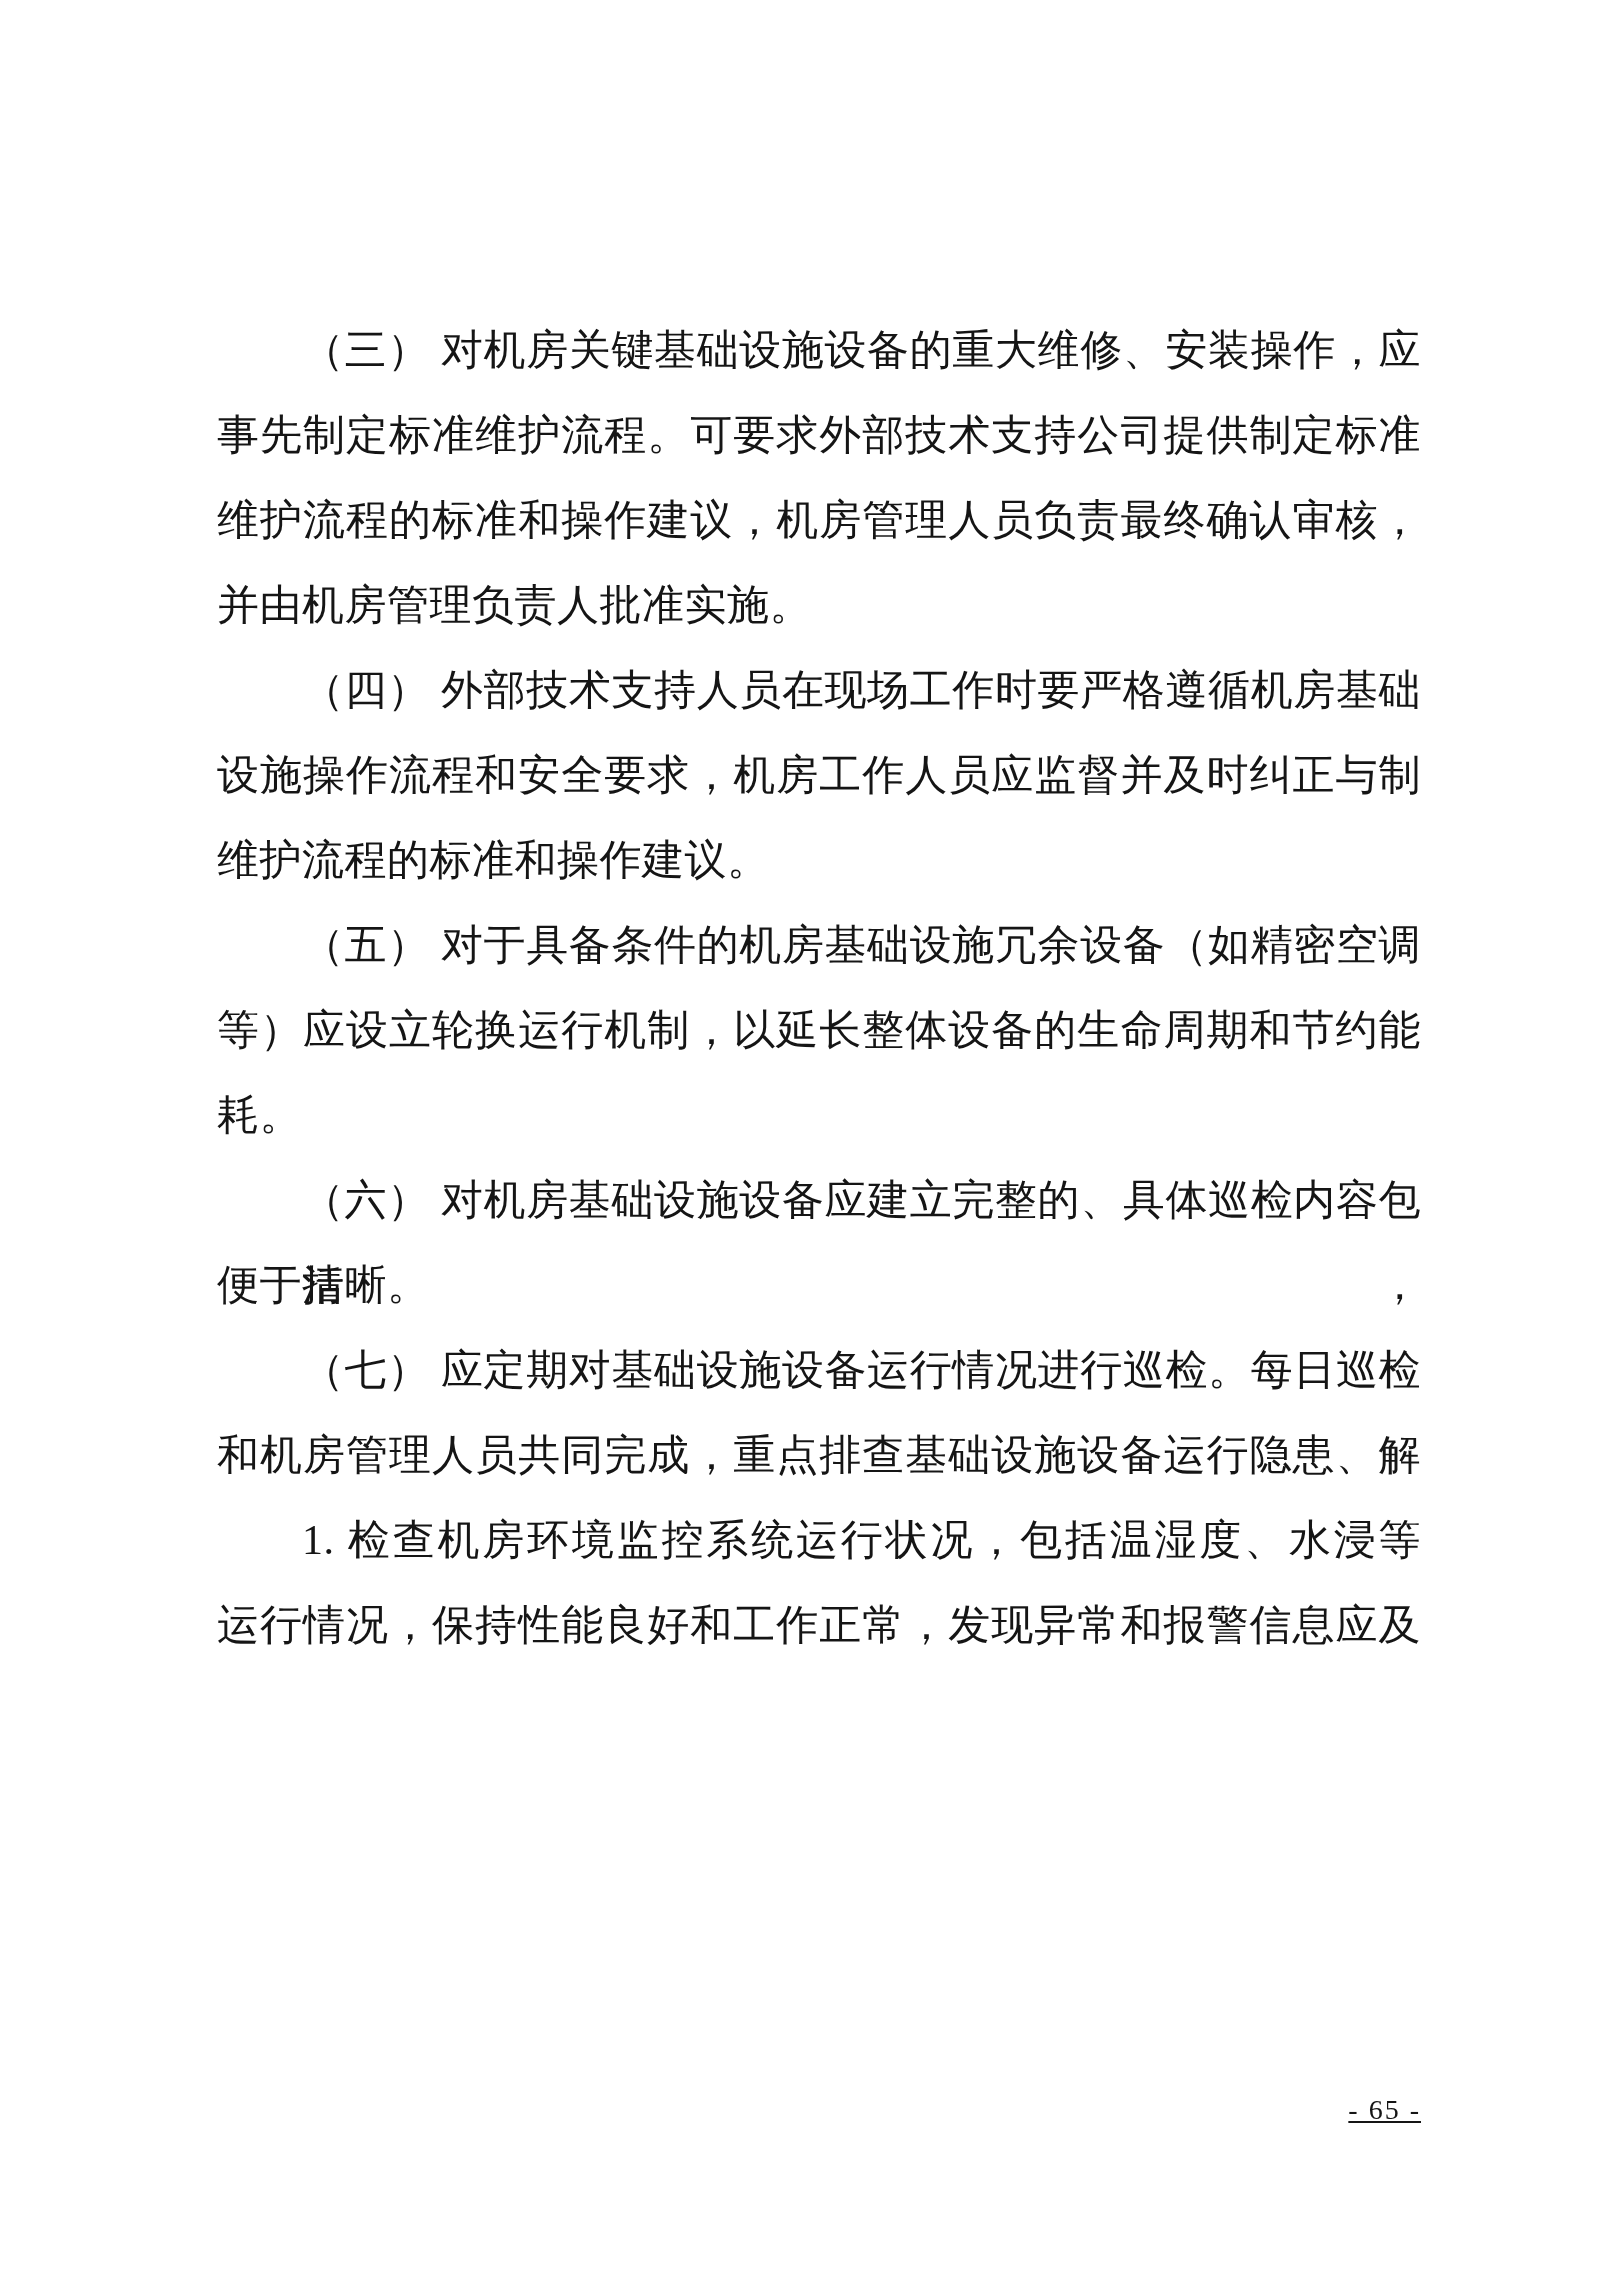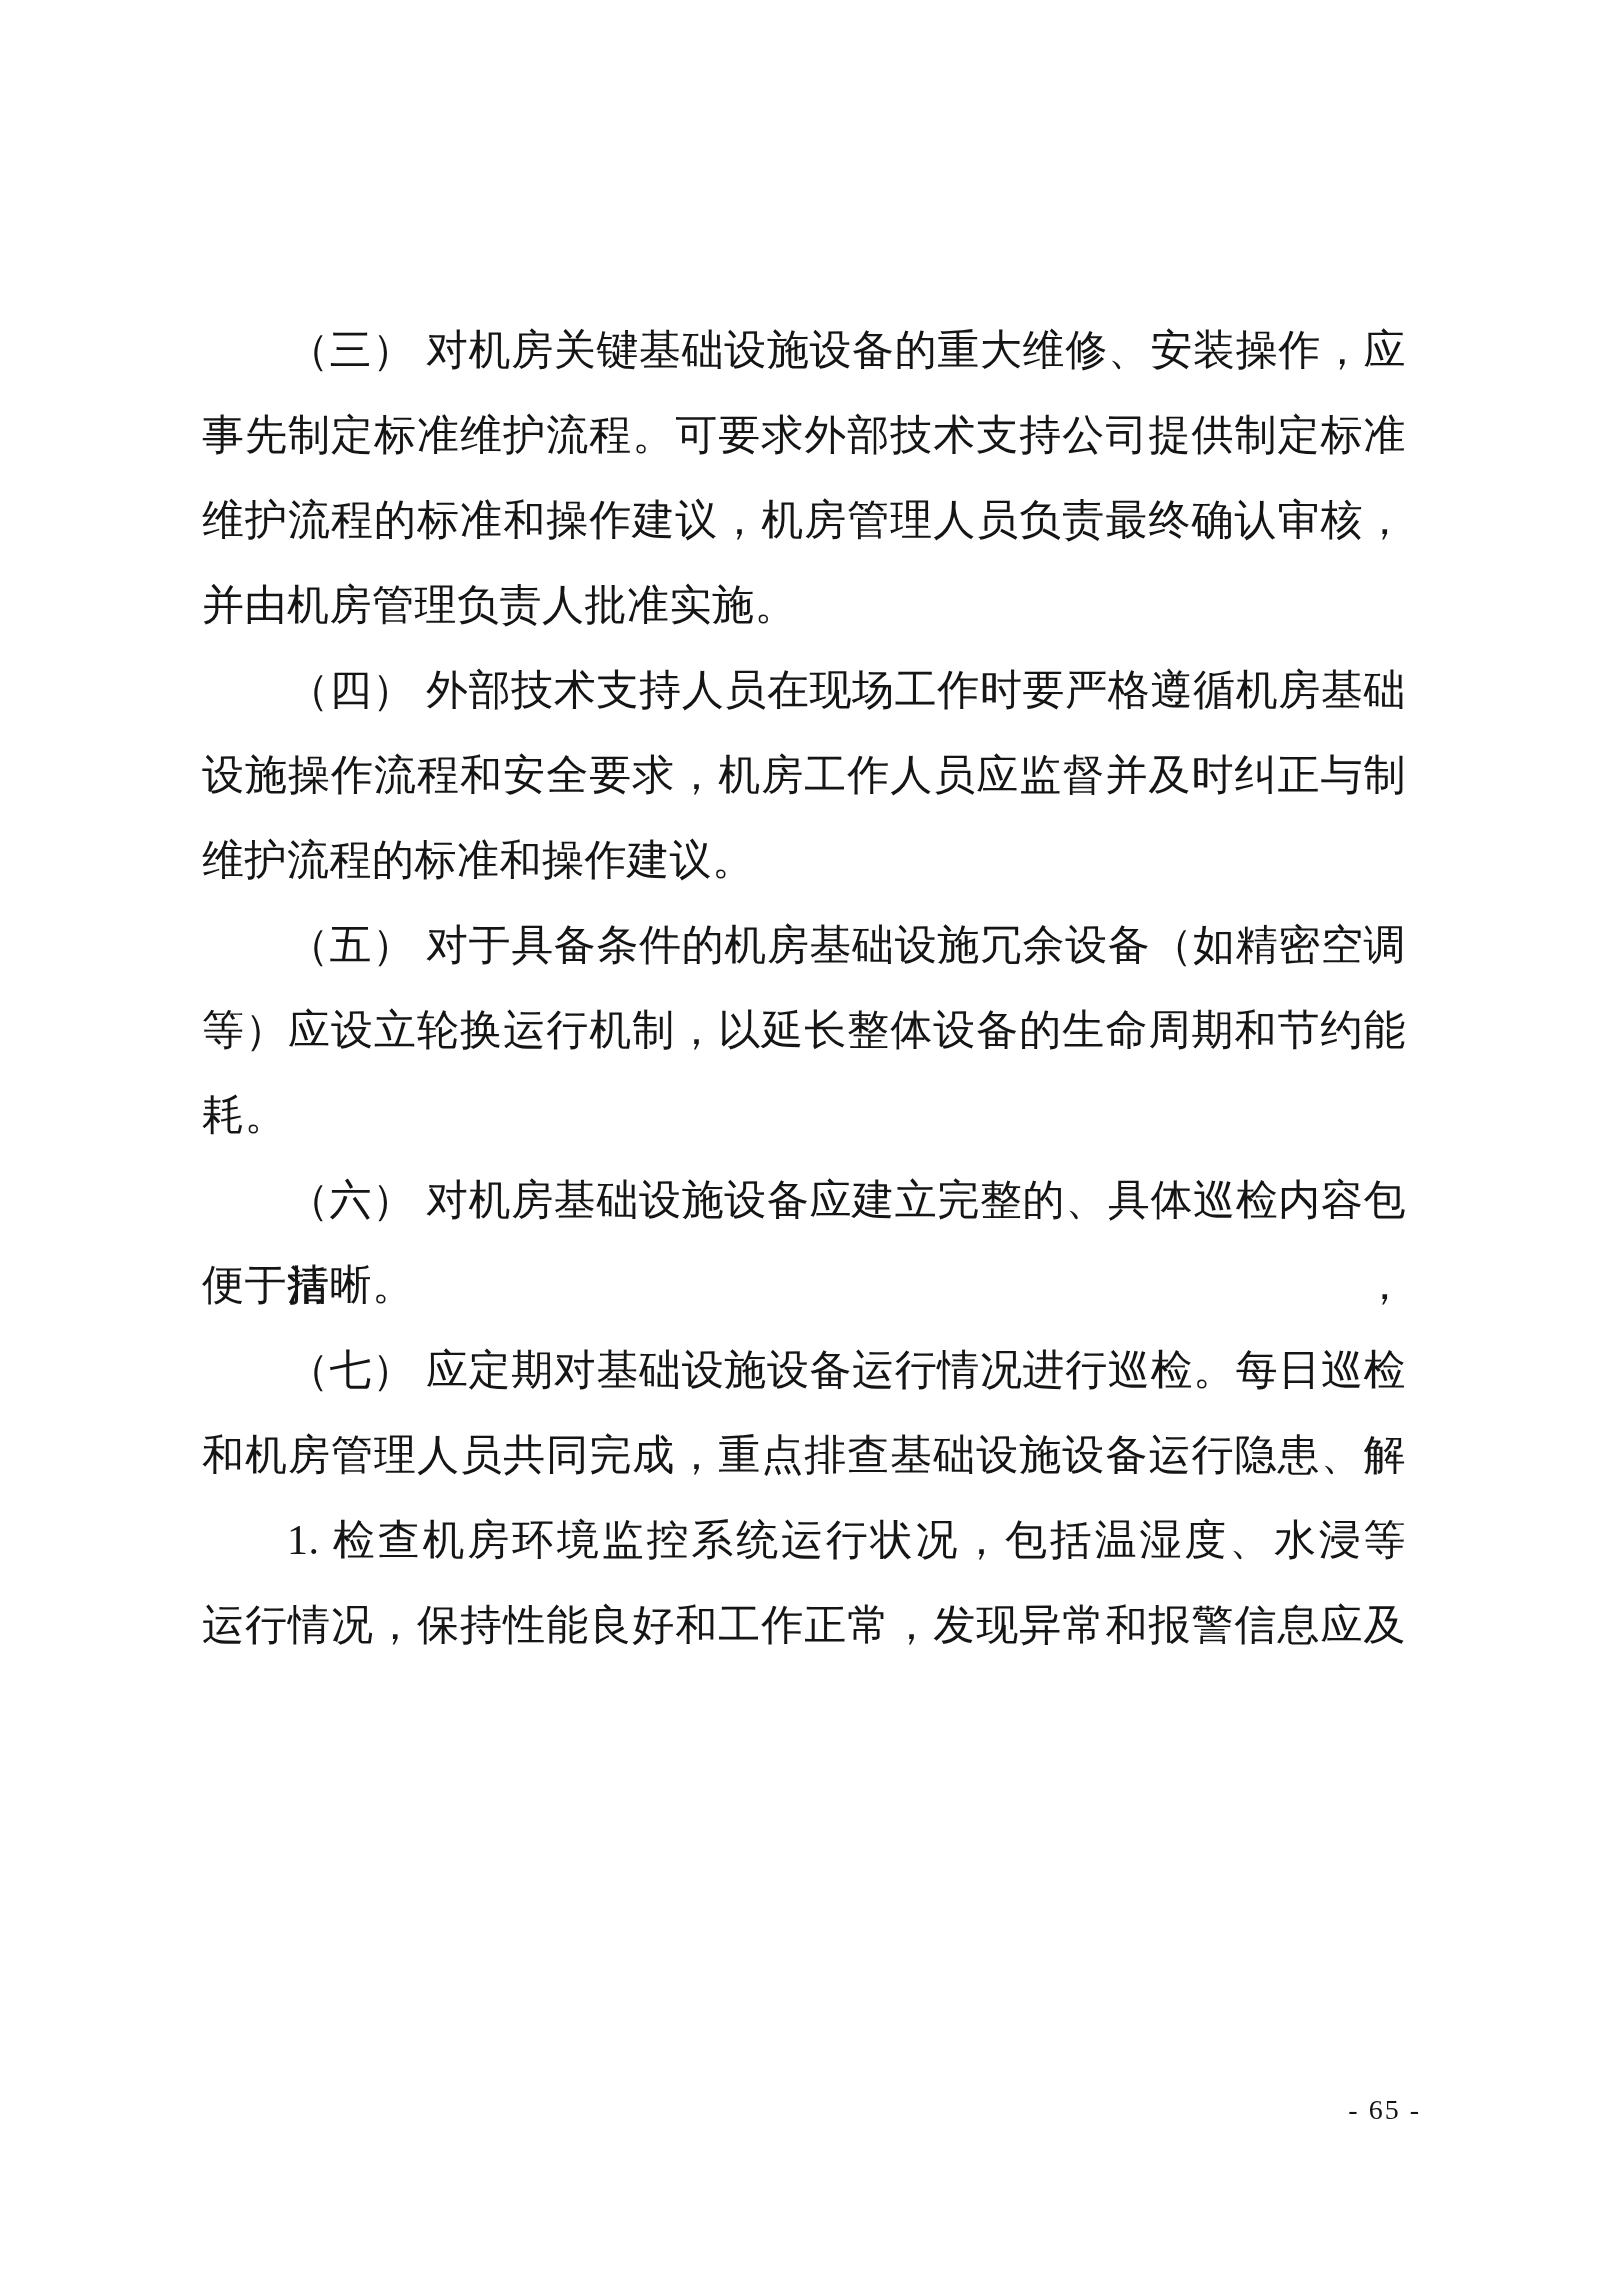--- a/index.html
+++ b/index.html
@@ -15,21 +15,21 @@
   .page {
     position: relative;
     width: 1622px;
     height: 2294px;
     background: #ffffff;
     overflow: hidden;
     color: #151515;
   }
   .content {
     position: absolute;
-    left: 202px;
+    left: 217px;
     top: 308px;
     width: 1204px;
   }
   .line {
     height: 85px;
     line-height: 85px;
     font-size: 42px;
     text-align: justify;
     letter-spacing: 0.5px;
   }
@@ -47,20 +47,21 @@
     text-align-last: left;
   }
   .footer {
     position: absolute;
     top: 2090px;
     right: 201px;
     font-size: 28px;
     line-height: 39px;
     letter-spacing: 2px;
     color: #151515;
+    text-decoration: underline;
   }
 </style>
 </head>
 <body>
 
 <div class="page">
   <div class="content">
     <div class="line indent fill">（三） 对机房关键基础设施设备的重大维修、安装操作，应</div>
     <div class="line fill">事先制定标准维护流程。可要求外部技术支持公司提供制定标准</div>
     <div class="line fill">维护流程的标准和操作建议，机房管理人员负责最终确认审核，</div>

